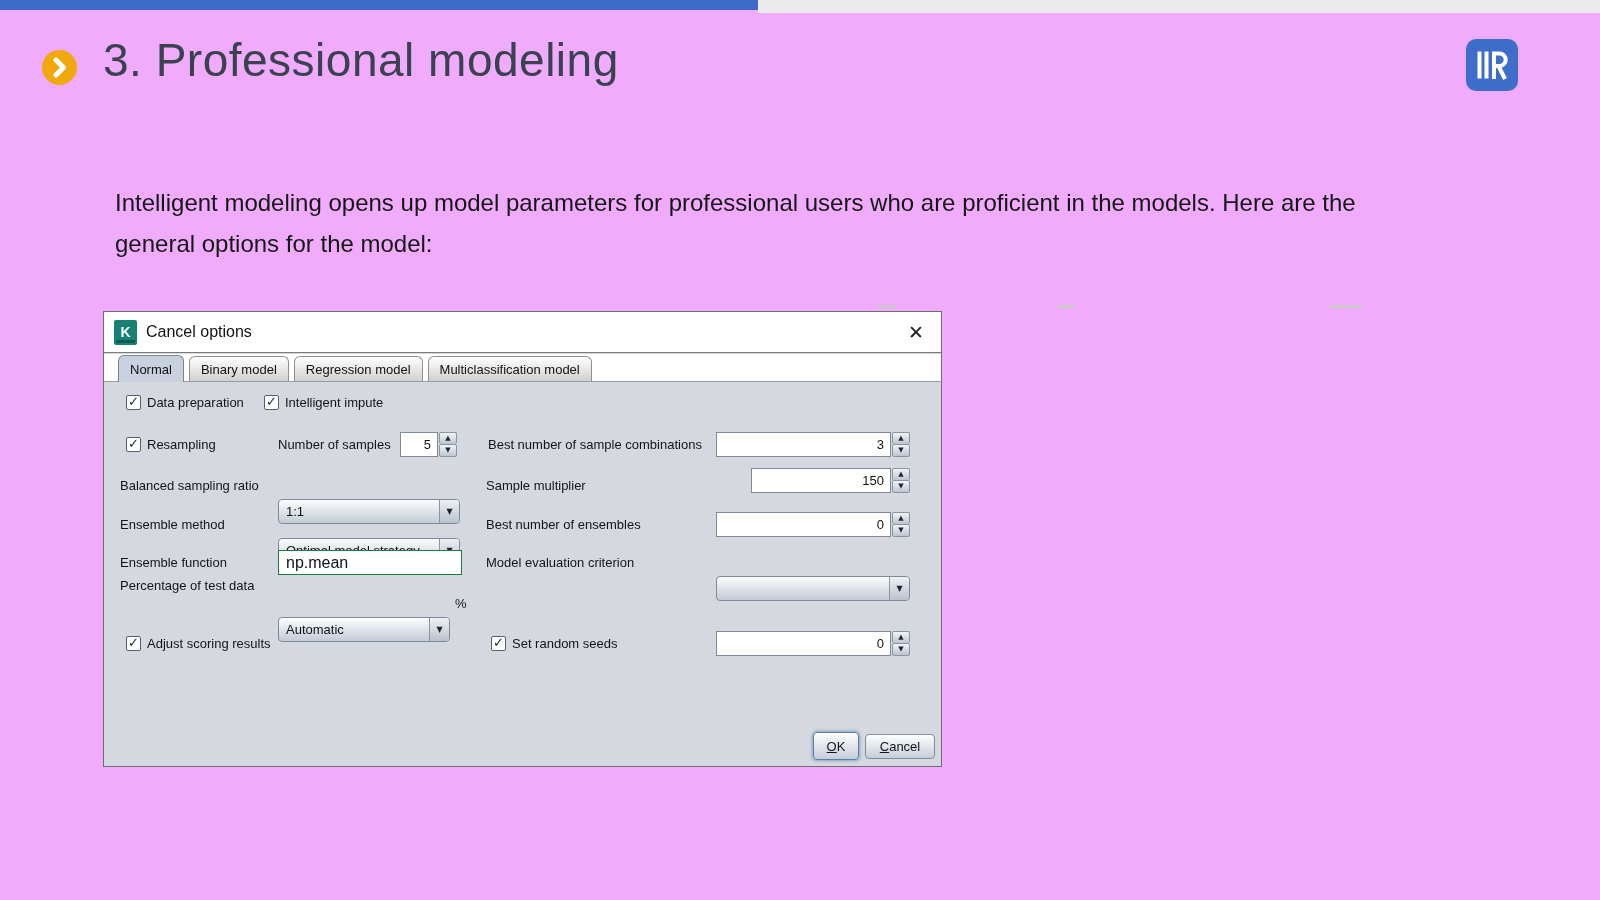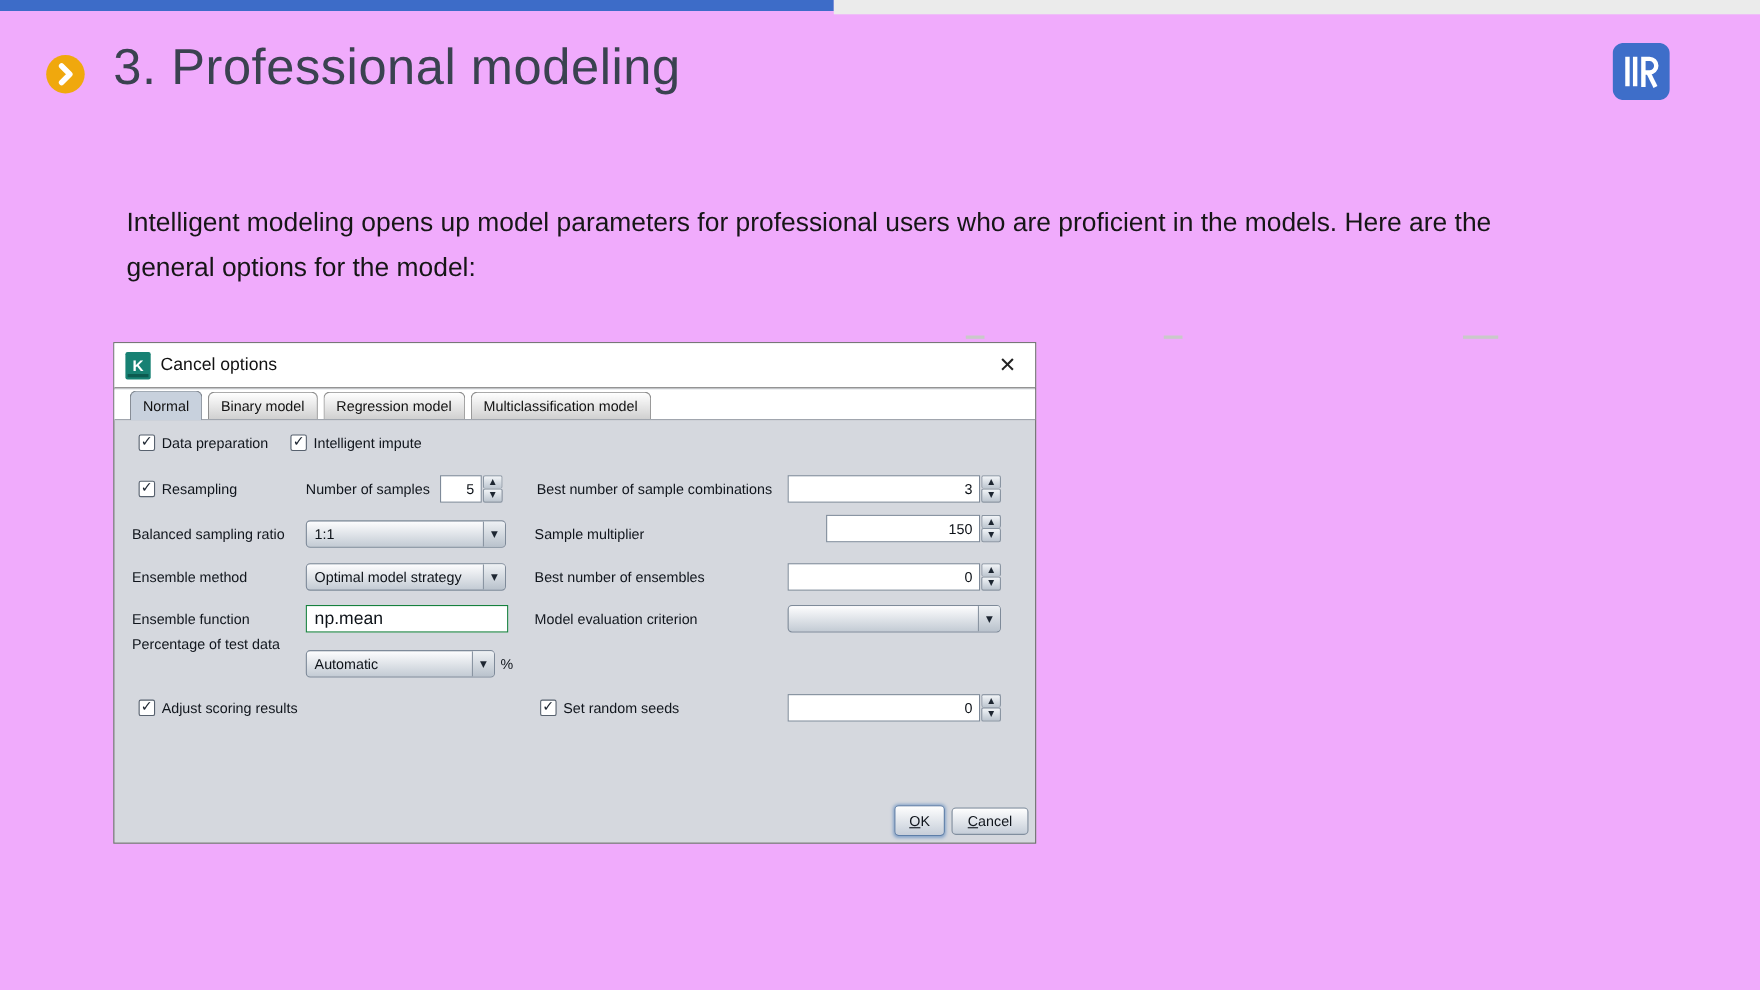--- a/index.html
+++ b/index.html
@@ -46,21 +46,21 @@
   .tab.sel { background:#c8d1dd; height:27px; margin-bottom:-1px; z-index:2;
              border-color:#7d848d; }
 
   
   .content { position:absolute; left:0; top:70px; width:100%; height:386px; }
   .lbl { display:flex; align-items:center; font-size:13px; color:#10151c; white-space:nowrap; }
   .cb { width:15px; height:15px; background:#ffffff; border:1px solid #57616e; border-radius:2px;
         display:flex; align-items:center; justify-content:center; }
   .check { font-family:"DejaVu Sans",sans-serif; font-size:13px; font-weight:bold; color:#1c2530; line-height:1; margin-top:-2px; }
 
-  .combo { display:flex; background:linear-gradient(#fdfdfe,#c3cbd4); border:1px solid #7e8a99; border-radius:4px; overflow:hidden; }
+  .combo { display:flex; background:linear-gradient(#fdfdfe,#c3cbd4); border:1px solid #7e8a99; border-radius:4px; overflow:hidden;margin-top:26px; }
   .cval { flex:1; display:flex; align-items:center; padding-left:7px; font-size:13px; color:#0d1218; }
   .carr { width:20px; border-left:1px solid #8a95a2; background:linear-gradient(#eef1f4,#b9c2cc);
           display:flex; align-items:center; justify-content:center; }
   .tri { font-family:"DejaVu Sans",sans-serif; font-size:8px; color:#1d2631; line-height:1; }
 
   .spin { display:flex; }
   .sfield { flex:1; background:#ffffff; border:1px solid #7e8a99; display:flex; align-items:center;
             justify-content:flex-end; padding-right:6px; font-size:13px; color:#0d1218; }
   .sbtns { width:18px; display:flex; flex-direction:column; margin-left:1px; }
   .sup,.sdn { flex:1; background:linear-gradient(#f2f5f8,#bcc5cf); border:1px solid #8a95a2;

